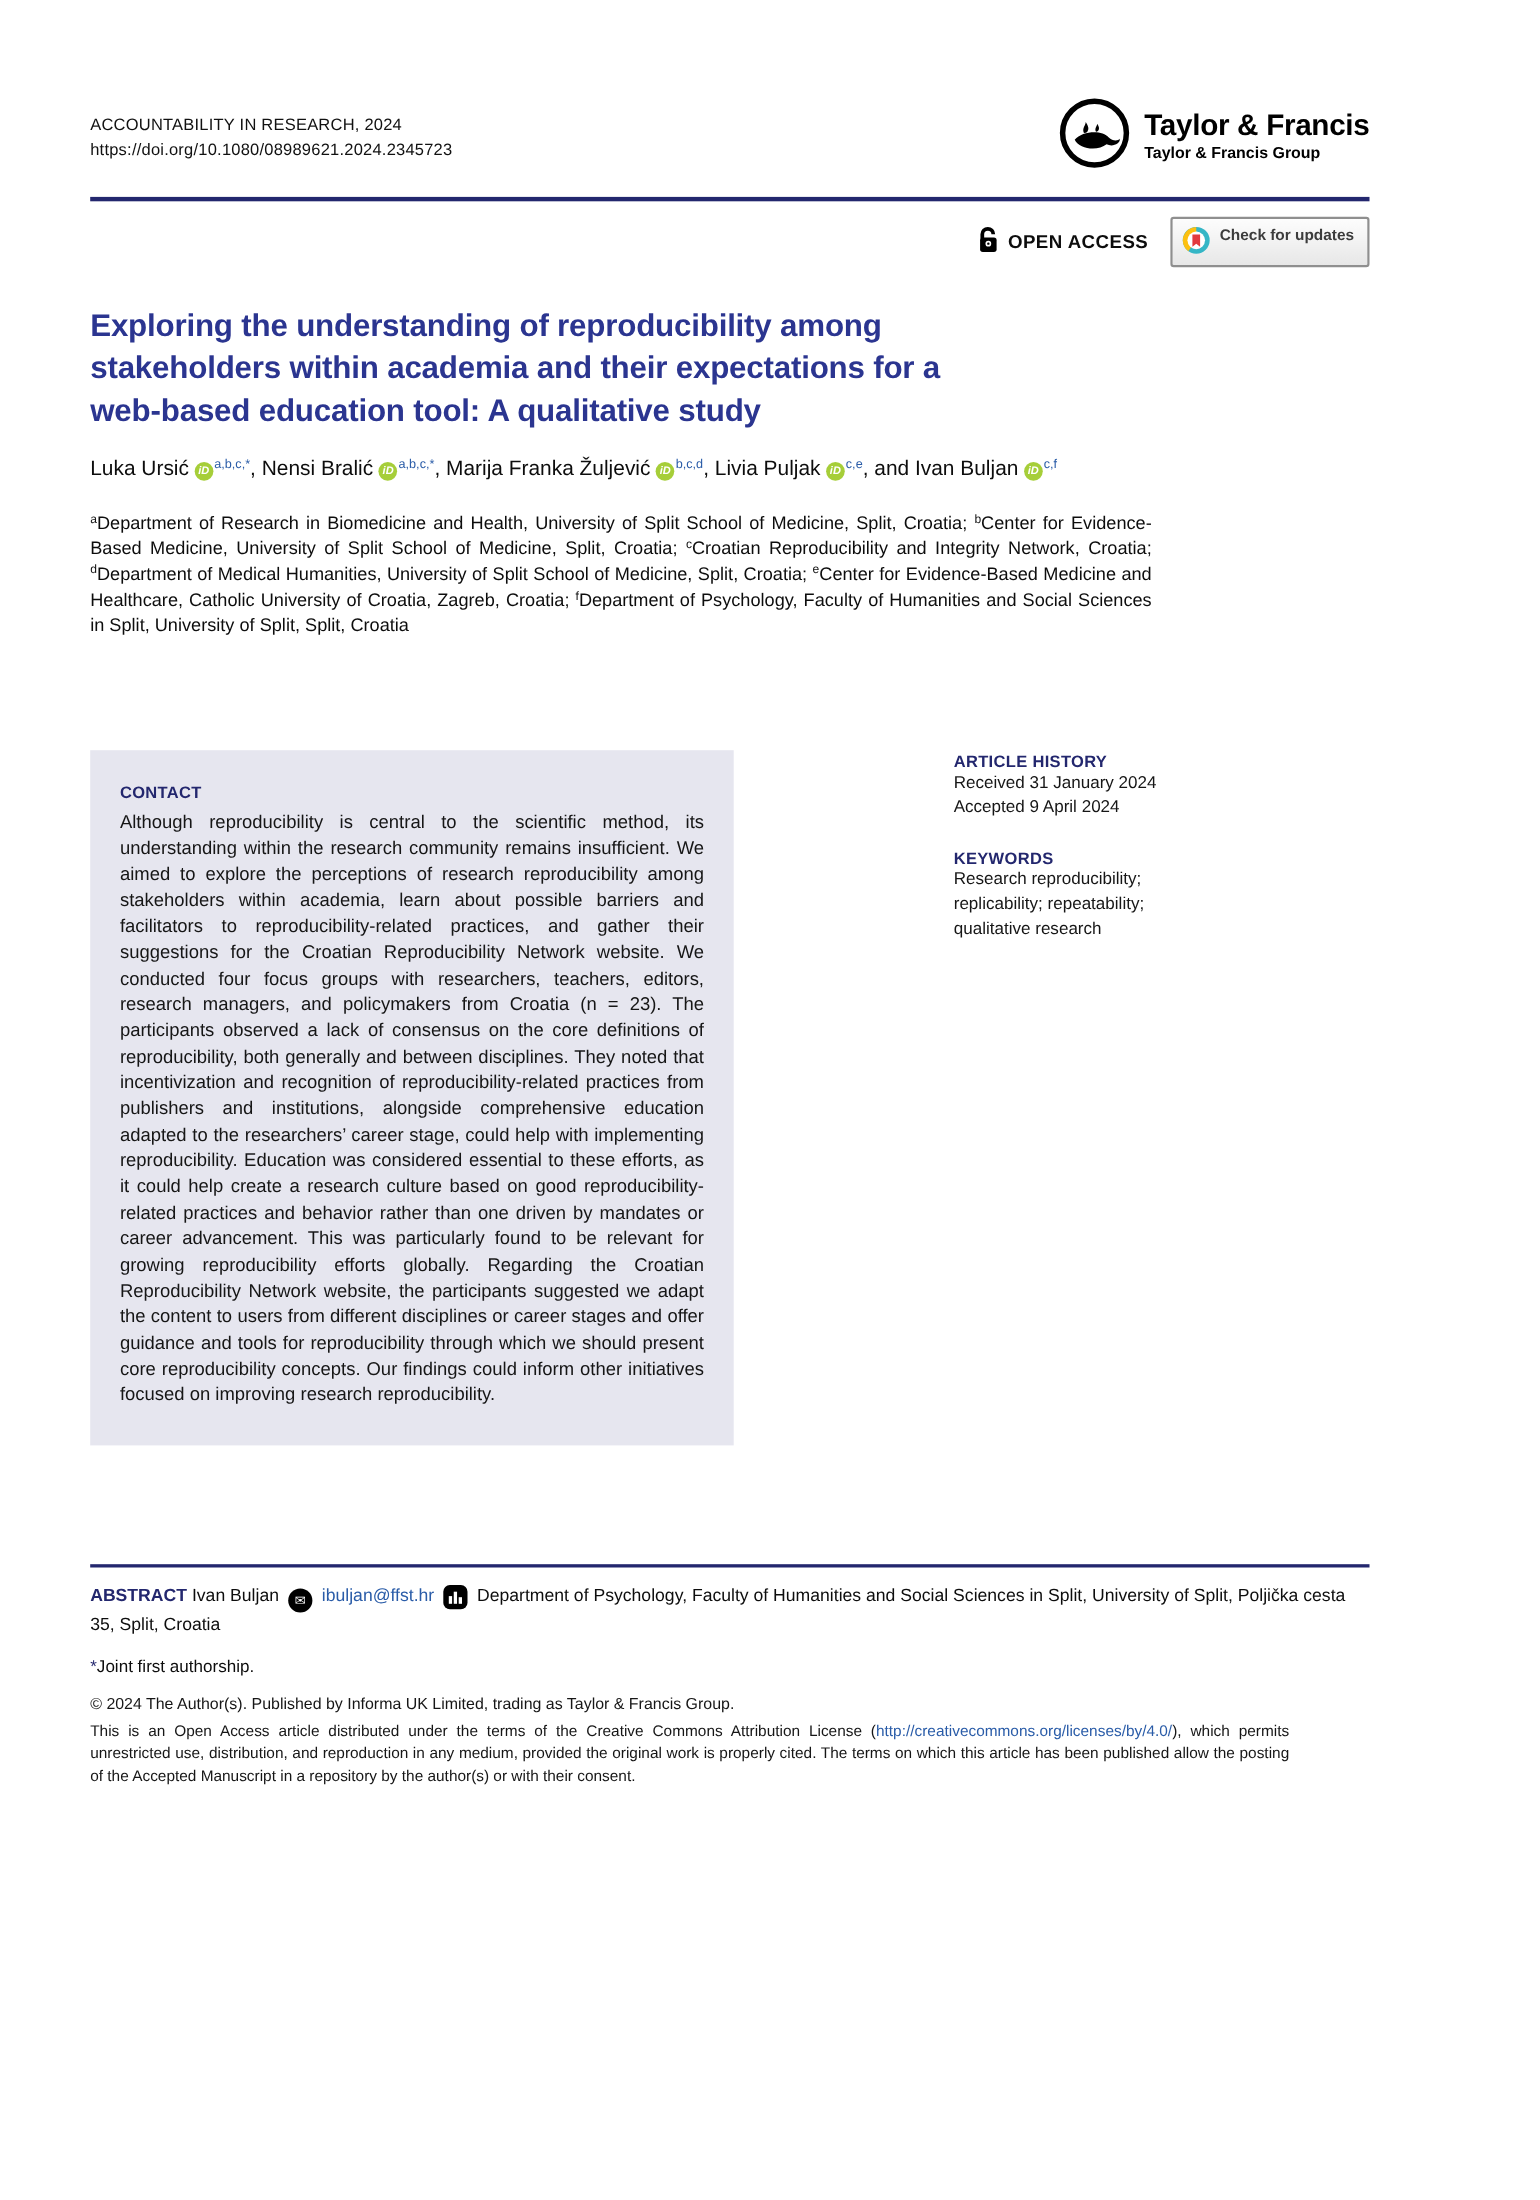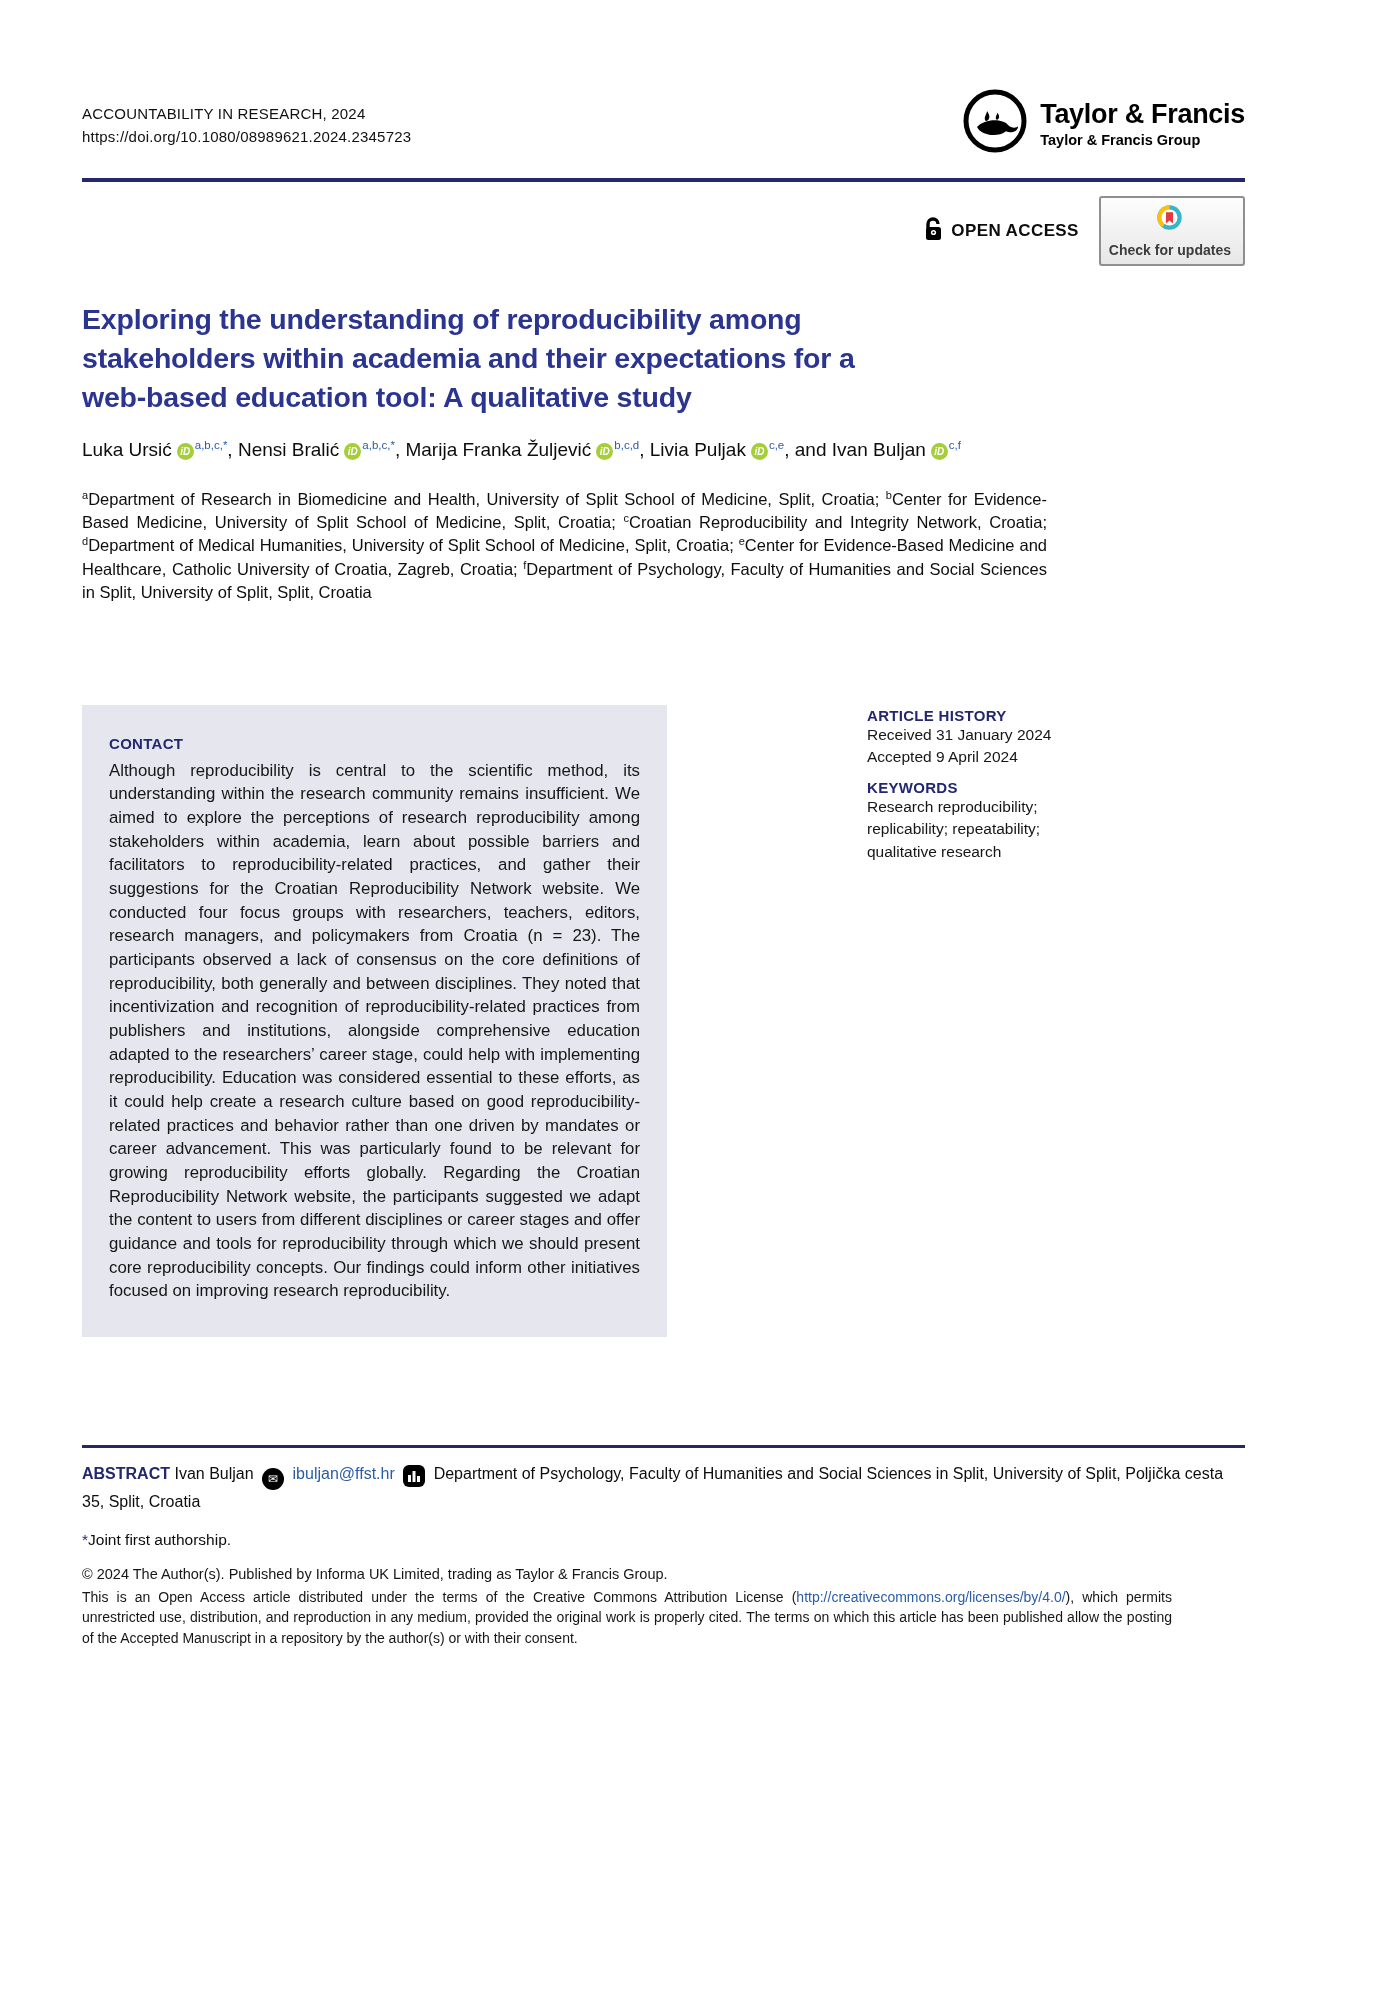--- a/index.html
+++ b/index.html
@@ -15,23 +15,23 @@
   .jinfo { font-size:15px; line-height:1.55; color:#111; padding-top:14px; letter-spacing:.2px; }
   .brand { display:flex; align-items:center; gap:12px; }
   .brand-text .tf { font-size:27px; font-weight:bold; color:#000; letter-spacing:-.3px; }
   .brand-text .tfg { font-size:14.5px; font-weight:bold; color:#000; margin-top:2px; }
   .rule { height:4px; background:#23276e; margin-top:20px; }
   .rule2 { height:3px; background:#23276e; }
 
   .badges { display:flex; justify-content:flex-end; align-items:center; gap:20px; margin-top:14px; }
   .oa { display:flex; align-items:center; gap:7px; font-size:17px; font-weight:bold; color:#0d0d0d; letter-spacing:.4px; }
   .cfu {
-    display:flex; align-items:center; gap:8px; padding:6px 12px 6px 8px;
+    display:flex; align-items:flex-start; gap:8px; padding:6px 12px 6px 8px;
     background:linear-gradient(#fdfdfd,#e7e7e7); border:2px solid #8f8f8f; border-radius:3px;
-    font-size:14px; font-weight:bold; color:#3c3c3c; cursor:pointer;flex-direction:column;
+    font-size:14px; font-weight:bold; color:#3c3c3c; cursor:pointer;
   }
 
   
   .title { margin-top:34px; max-width:830px; font-size:28.5px; font-weight:bold; color:#2b3590; line-height:1.36; letter-spacing:-.2px; }
   .authors { margin-top:18px; max-width:940px; font-size:19px; color:#0d0d0d; line-height:1.65; }
   .orcid {
     display:inline-block; width:17px; height:17px; border-radius:50%; background:#a6ce39;
     color:#fff; font-size:10px; font-weight:bold; text-align:center; line-height:17px;
     vertical-align:1px; margin:0 1px 0 5px; font-style:italic;
   }
@@ -39,21 +39,21 @@
   .aff-sup { color:#111; vertical-align:6px; font-size:11px; }
   .affils { margin-top:22px; max-width:965px; font-size:16.5px; line-height:1.42; text-align:justify; color:#0d0d0d; }
 
   
   .cols { display:flex; margin-top:100px; }
   .abs-box { width:585px; background:#e6e6ef; padding:30px 27px 34px 27px; }
   .sec-head { font-size:15px; font-weight:bold; color:#23276e; letter-spacing:.3px; }
   .abs-text { margin-top:7px; font-size:16.8px; line-height:1.41; text-align:justify; color:#161616; }
   .meta { width:305px; margin-left:200px; padding-top:2px; }
   .meta .line { font-size:15.5px; line-height:1.45; color:#161616; }
-  .meta .kw { margin-top:10px; }
+  .meta .kw { margin-top:26px; }
   .meta .kwtext { max-width:235px; }
 
   
   .footer { margin-top:108px; }
   .contact { margin-top:14px; font-size:16px; line-height:1.5; color:#0d0d0d; }
   .contact .lbl { font-weight:bold; color:#23276e; }
   .ico-circle {
     display:inline-flex; align-items:center; justify-content:center;
     width:22px; height:22px; border-radius:50%; background:#000; color:#fff;
     font-size:12px; vertical-align:-4px; margin:0 4px;

